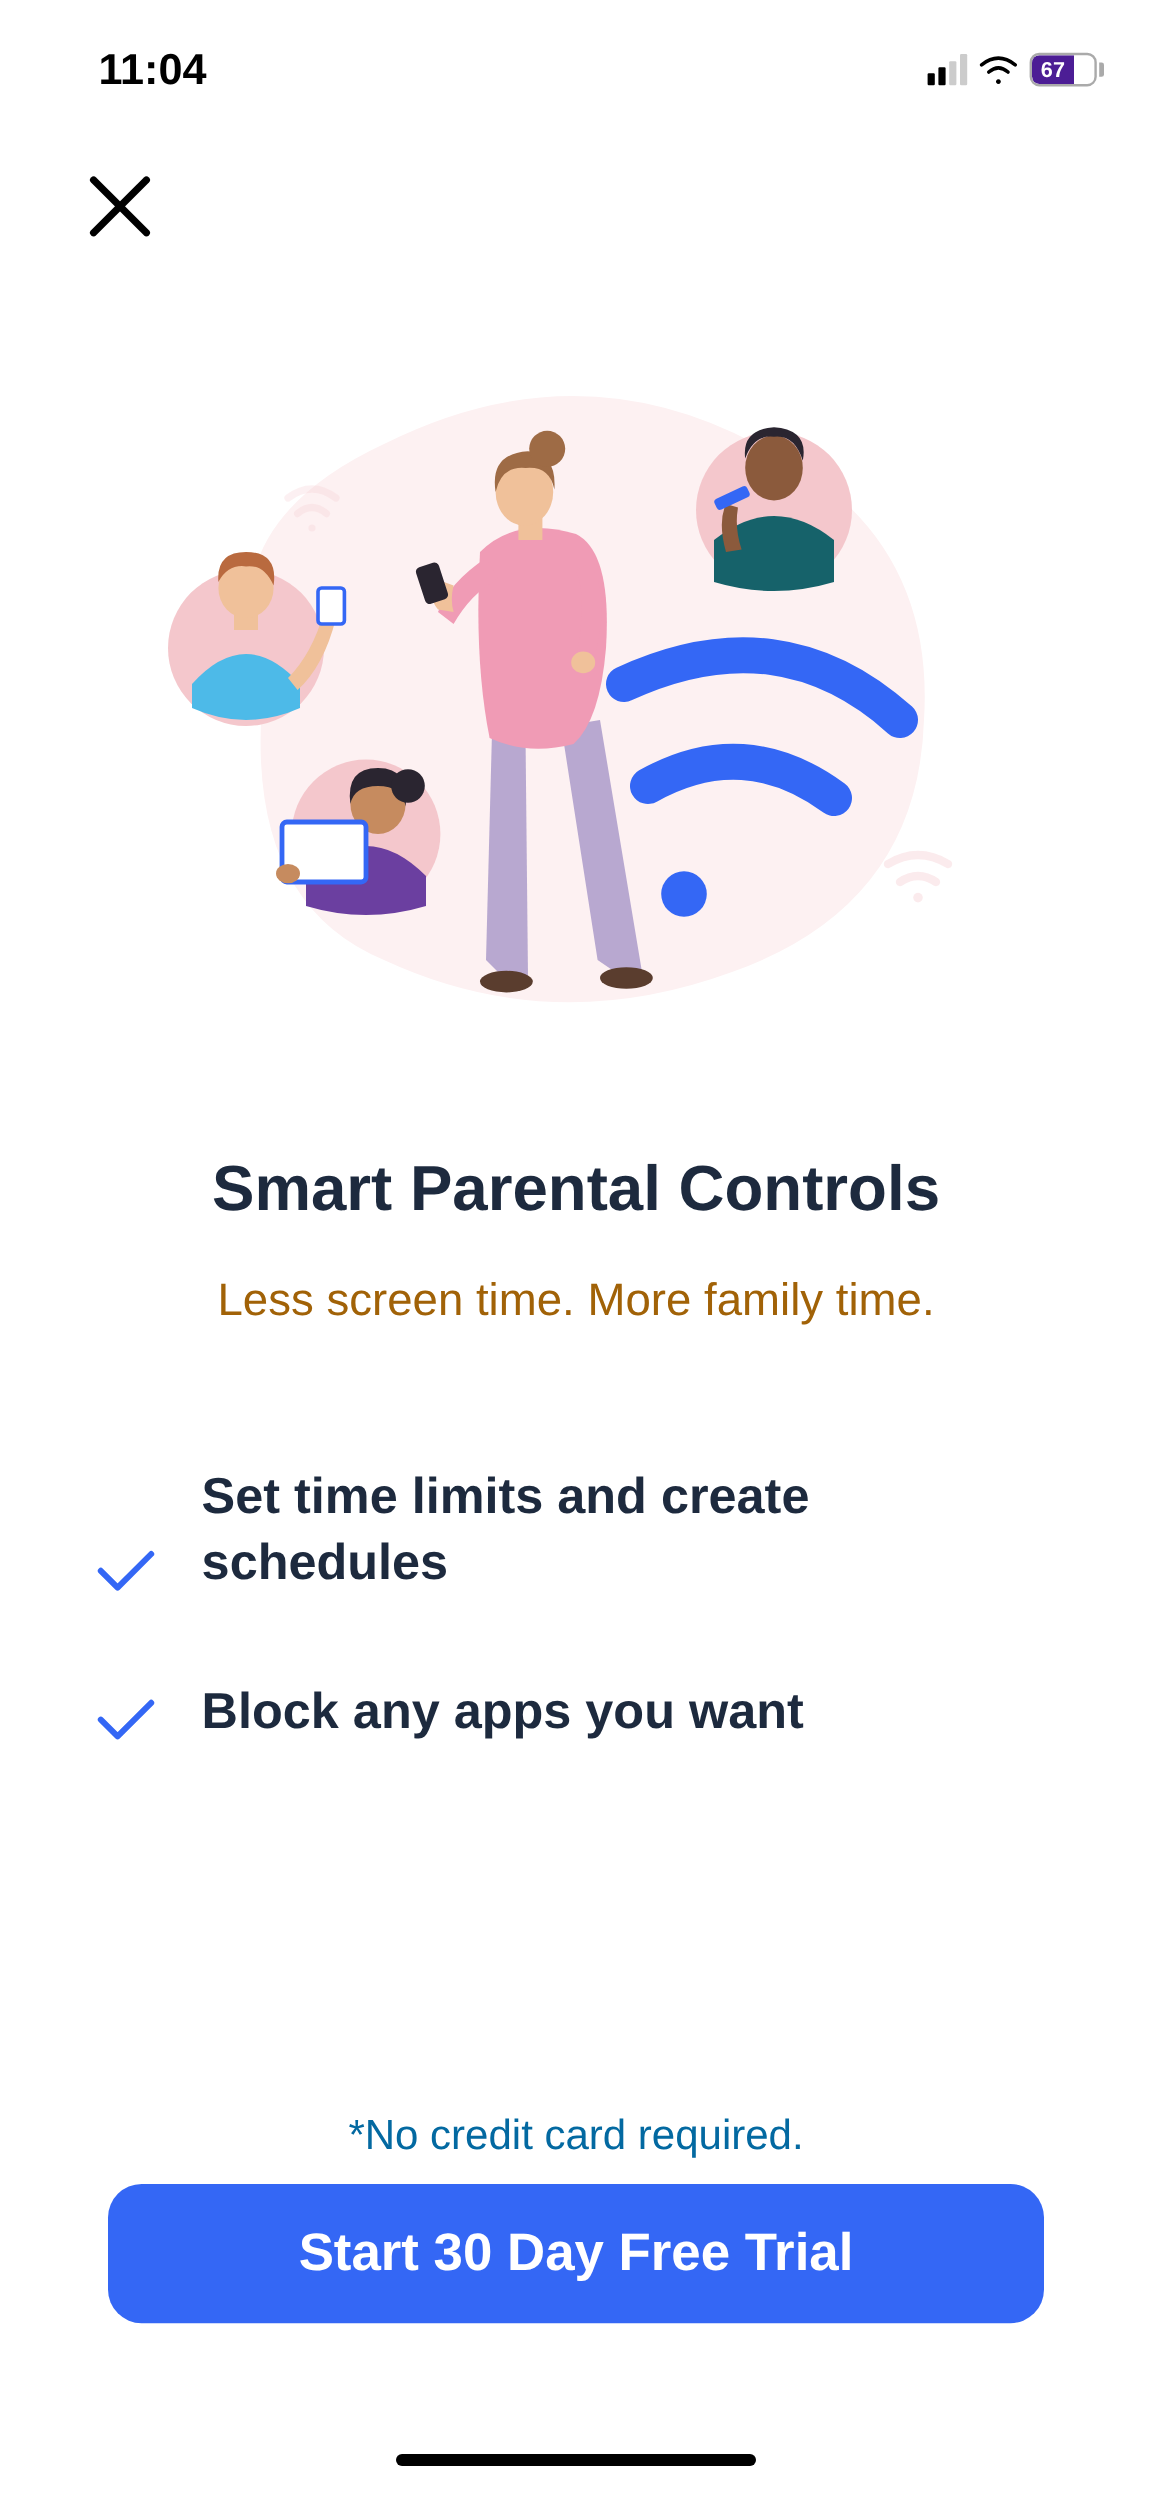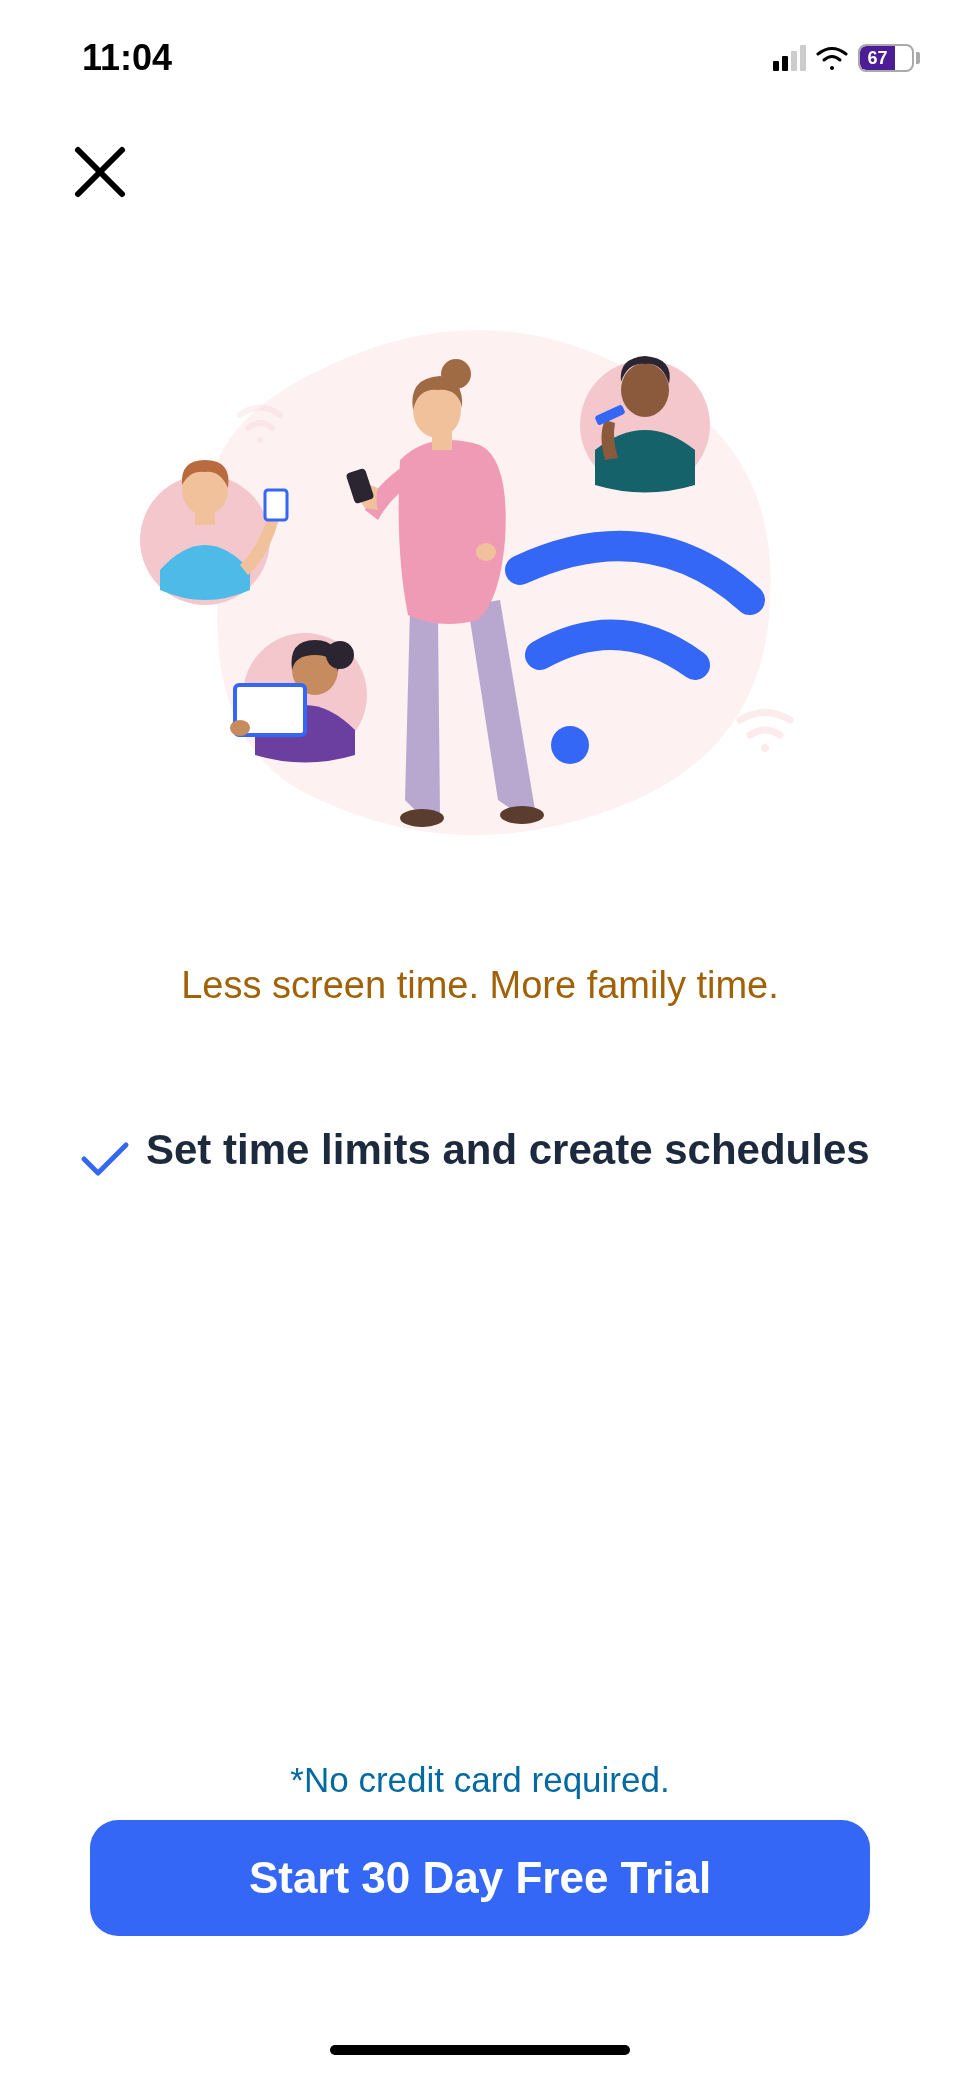--- a/index.html
+++ b/index.html
@@ -127,22 +127,22 @@
       color: #a16207;
       line-height: 1.35;
       padding: 0 60px;
       margin-bottom: 110px;
     }
     .features {
       text-align: left;
     }
     .feature-item {
       display: flex;
-      align-items: center;
-      gap: 16px;
+      align-items: flex-end;
+      gap: 38px;
       margin-bottom: 66px;
     }
     .feature-check {
       flex-shrink: 0;
       width: 50px;
       height: 40px;
       margin-top: 18px;
     }
     .feature-text {
       font-size: 42px;
@@ -304,29 +304,36 @@
     <rect x="292" y="118" width="20" height="22" fill="#f0c19a"></rect>
 
     <ellipse cx="297" cy="100" rx="24" ry="28" fill="#f0c19a"></ellipse>
 
     <path d="M 273 100 Q 268 68 300 66 Q 324 68 322 98 Q 318 78 298 80 Q 278 78 273 100 Z" fill="#9e6b45"></path>
     <circle cx="316" cy="64" r="15" fill="#9e6b45"></circle>
   </g>
 </svg>
 
 <div class="content">
+  <h1 class="heading">Smart Parental Controls</h1>
   <p class="subheading">Less screen time. More family time.</p>
 
   <div class="features">
     <div class="feature-item">
       <svg class="feature-check" viewBox="0 0 50 40">
         <path d="M 4 20 L 18 34 L 46 6" stroke="#3467f5" stroke-width="5" fill="none" stroke-linecap="round" stroke-linejoin="round"></path>
       </svg>
       <div class="feature-text">Set time limits and create schedules</div>
     </div>
+    <div class="feature-item">
+      <svg class="feature-check" viewBox="0 0 50 40">
+        <path d="M 4 20 L 18 34 L 46 6" stroke="#3467f5" stroke-width="5" fill="none" stroke-linecap="round" stroke-linejoin="round"></path>
+      </svg>
+      <div class="feature-text">Block any apps you want</div>
+    </div>
   </div>
 </div>
 
 <div class="disclaimer">*No credit card required.</div>
 
 <button class="cta-button">
   <span>Start 30 Day Free Trial</span>
 </button>
 
 <div class="home-indicator"></div>

